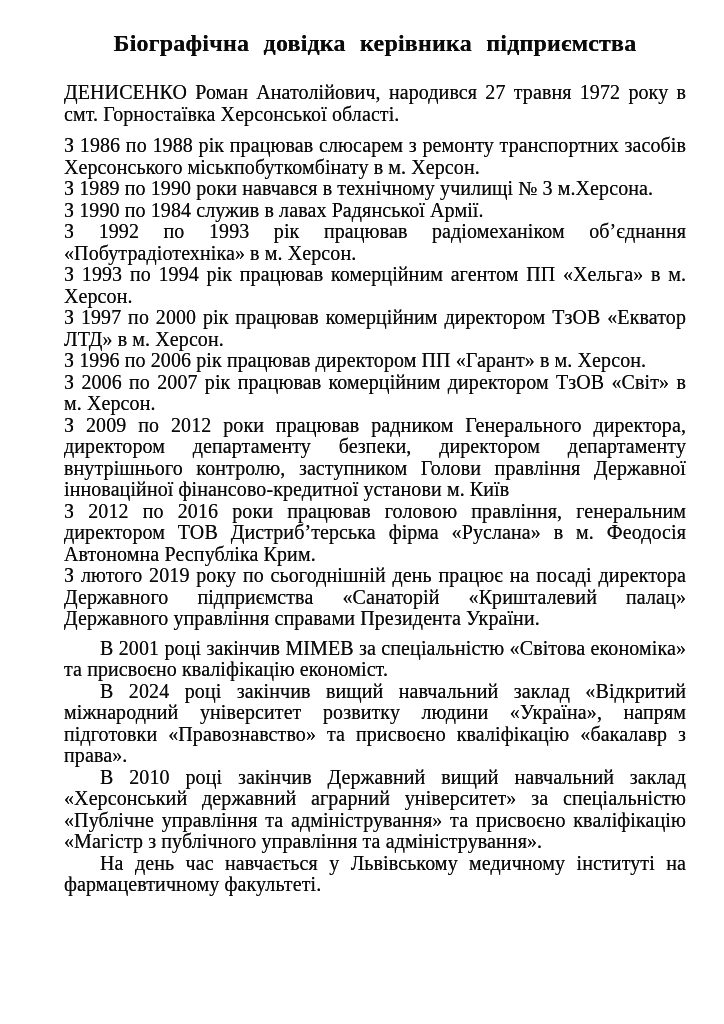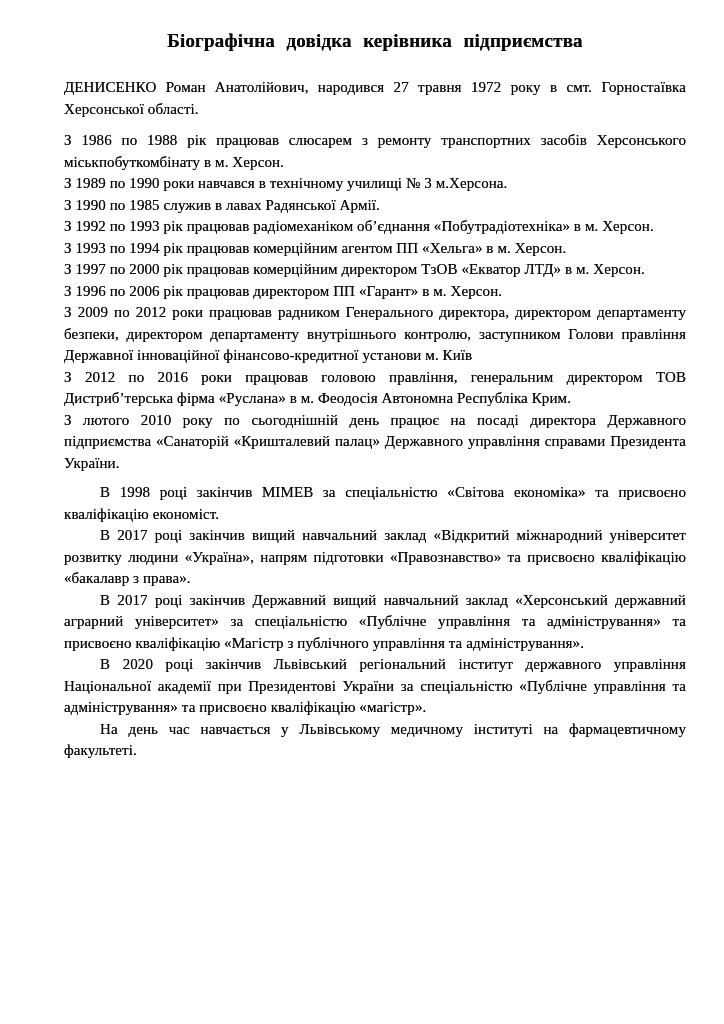--- a/index.html
+++ b/index.html
@@ -14,30 +14,30 @@
     height: 1024px;
     box-sizing: border-box;
     background: #ffffff;
     padding: 30px 38px 16px 64px;
     font-family: "Liberation Serif", "DejaVu Serif", serif;
     color: #0a0a0a;
     overflow: hidden;
   }
   .doc-title {
     margin: 0 0 25px 0;
-    font-size: 19px;
+    font-size: 24px;
     font-weight: bold;
     text-align: center;
     word-spacing: 0.34em;
     letter-spacing: 0.2px;
     text-shadow: 0 0 0.5px rgba(0,0,0,0.85);
   }
   .doc-body p {
     margin: 0;
-    font-size: 15px;
+    font-size: 20px;
     line-height: 21.5px;
     text-align: justify;
     text-shadow: 0 0 0.4px rgba(0,0,0,0.75);
     letter-spacing: 0.1px;
   }
   .gap-before { margin-top: 10px !important; }
   .edu-gap    { margin-top: 8px  !important; }
   .indented   { text-indent: 36px; }
 </style>
 </head>
@@ -48,42 +48,42 @@
   <h1 class="doc-title">Біографічна довідка керівника підприємства</h1>
 
   <div class="doc-body">
 
     <p>ДЕНИСЕНКО Роман Анатолійович, народився 27 травня 1972 року в смт. Горностаївка Херсонської області.</p>
 
     <p class="gap-before">З 1986 по 1988 рік працював слюсарем з ремонту транспортних засобів Херсонського міськпобуткомбінату в м. Херсон.</p>
 
     <p>З 1989 по 1990 роки навчався в технічному училищі № 3 м.Херсона.</p>
 
-    <p>З 1990 по 1985 служив в лавах Радянської Армії.</p>
+    <p>З 1990 по 1984 служив в лавах Радянської Армії.</p>
 
     <p>З 1992 по 1993 рік працював радіомеханіком об’єднання «Побутрадіотехніка» в м. Херсон.</p>
 
     <p>З 1993 по 1994 рік працював комерційним агентом ПП «Хельга» в м. Херсон.</p>
 
     <p>З 1997 по 2000 рік працював комерційним директором ТзОВ «Екватор ЛТД» в м. Херсон.</p>
 
     <p>З 1996 по 2006 рік працював директором ПП «Гарант» в м. Херсон.</p>
 
+    <p>З 2006 по 2007 рік працював комерційним директором ТзОВ «Світ» в м. Херсон.</p>
 
 
     <p>З 2009 по 2012 роки працював радником Генерального директора, директором департаменту безпеки, директором департаменту внутрішнього контролю, заступником Голови правління Державної інноваційної фінансово-кредитної установи м. Київ</p>
 
     <p>З 2012 по 2016 роки працював головою правління, генеральним директором ТОВ Дистриб’терська фірма «Руслана» в м. Феодосія Автономна Республіка Крим.</p>
 
-    <p>З лютого 2010 року по сьогоднішній день працює на посаді директора Державного підприємства «Санаторій «Кришталевий палац» Державного управління справами Президента України.</p>
+    <p>З лютого 2019 року по сьогоднішній день працює на посаді директора Державного підприємства «Санаторій «Кришталевий палац» Державного управління справами Президента України.</p>
 
-    <p class="edu-gap indented">В 1998 році закінчив МІМЕВ за спеціальністю «Світова економіка» та присвоєно кваліфікацію економіст.</p>
+    <p class="edu-gap indented">В 2001 році закінчив МІМЕВ за спеціальністю «Світова економіка» та присвоєно кваліфікацію економіст.</p>
 
-    <p class="indented">В 2017 році закінчив вищий навчальний заклад «Відкритий міжнародний університет розвитку людини «Україна», напрям підготовки «Правознавство» та присвоєно кваліфікацію «бакалавр з права».</p>
+    <p class="indented">В 2024 році закінчив вищий навчальний заклад «Відкритий міжнародний університет розвитку людини «Україна», напрям підготовки «Правознавство» та присвоєно кваліфікацію «бакалавр з права».</p>
 
-    <p class="indented">В 2017 році закінчив Державний вищий навчальний заклад «Херсонський державний аграрний університет» за спеціальністю «Публічне управління та адміністрування» та присвоєно кваліфікацію «Магістр з публічного управління та адміністрування».</p>
+    <p class="indented">В 2010 році закінчив Державний вищий навчальний заклад «Херсонський державний аграрний університет» за спеціальністю «Публічне управління та адміністрування» та присвоєно кваліфікацію «Магістр з публічного управління та адміністрування».</p>
 
-    <p class="indented">В 2020 році закінчив Львівський регіональний інститут державного управління Національної академії при Президентові України за спеціальністю «Публічне управління та адміністрування» та присвоєно кваліфікацію «магістр».</p>
 
     <p class="indented">На день час навчається у Львівському медичному інституті на фармацевтичному факультеті.</p>
 
   </div>
 </div>
 
 </body></html>

